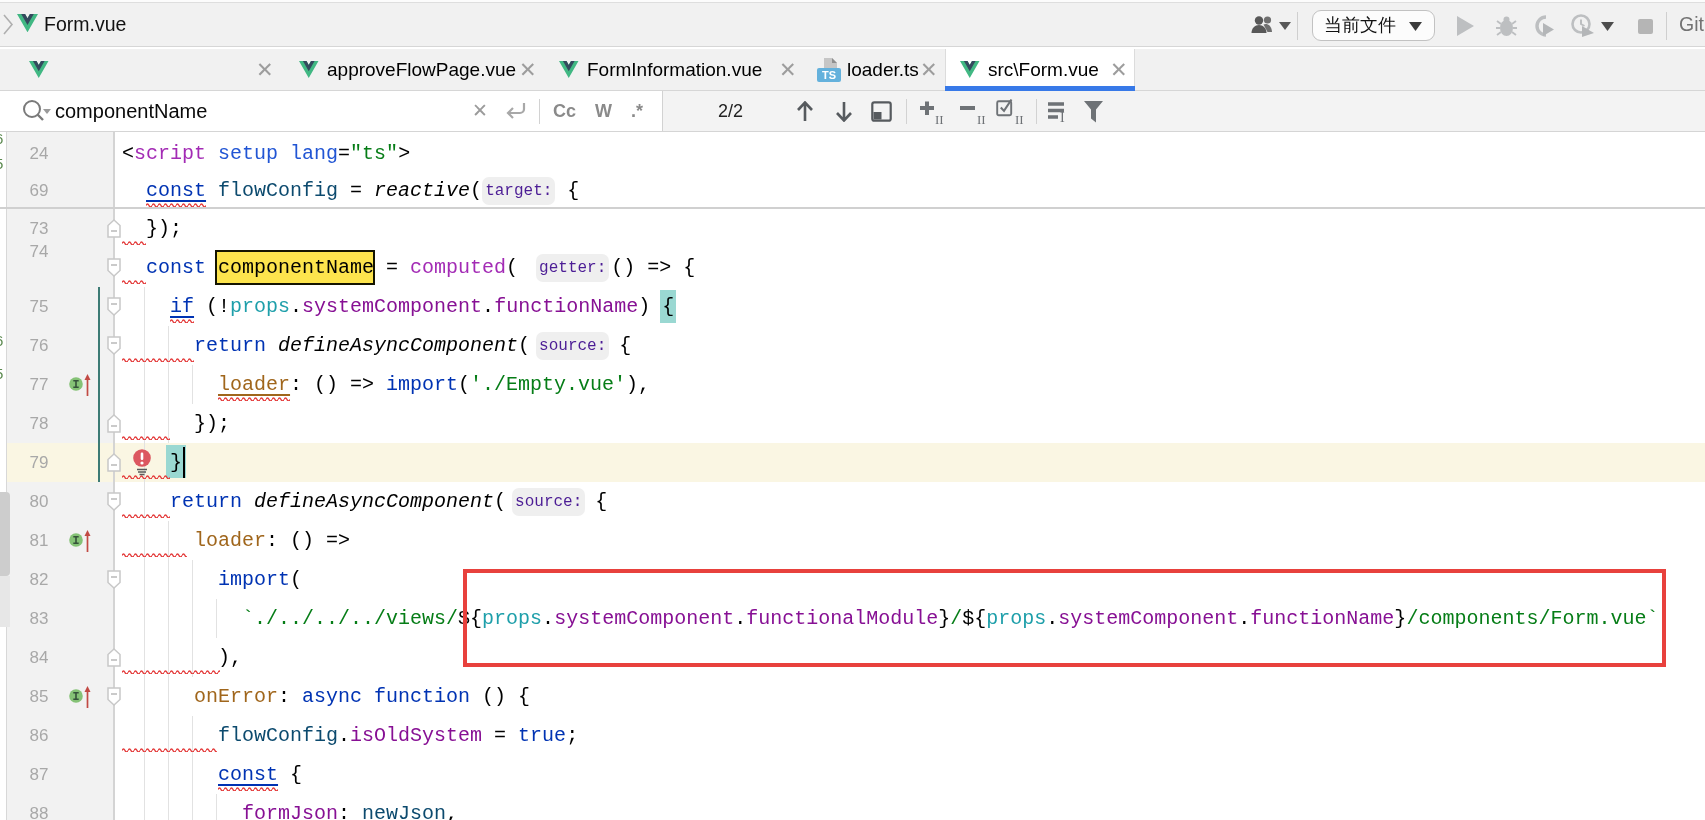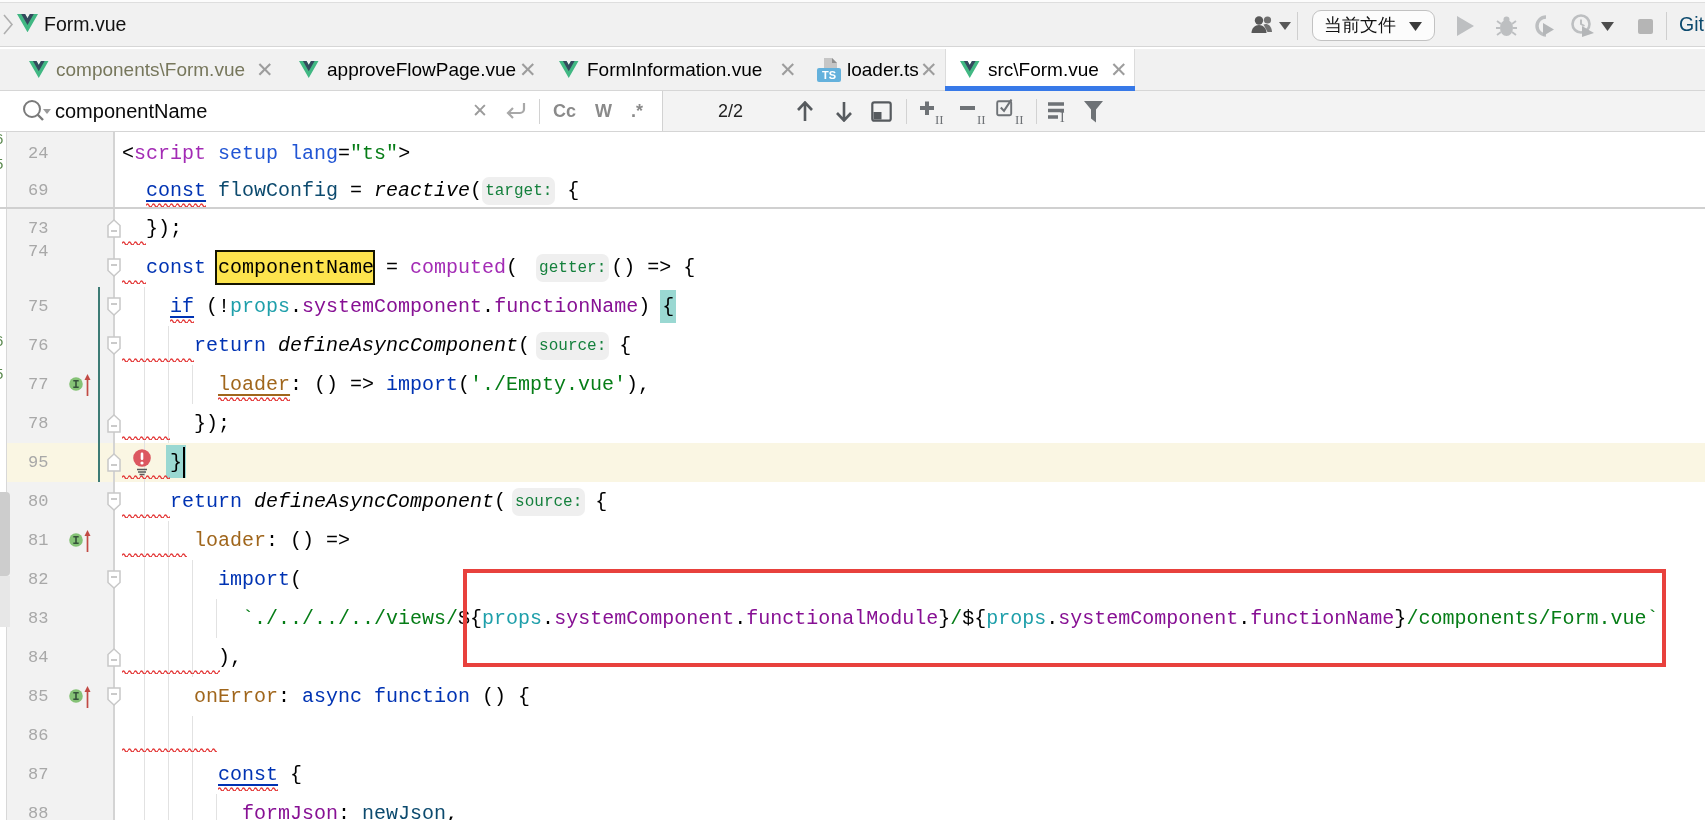--- a/index.html
+++ b/index.html
@@ -14,33 +14,33 @@
 #searchbar{position:absolute;left:0;top:91px;width:1705px;height:41px;background:#F3F3F3;border-bottom:1px solid #D5D5D5}
 #searchinput{position:absolute;left:0;top:0;width:663px;height:40px;background:#fff;border-right:1px solid #D2D2D2}
 .sic{color:#8A8A8A;font-size:18px;font-weight:bold}
 .ssep{position:absolute;top:8px;width:1px;height:25px;background:#D2D2D2}
 #editor{position:absolute;left:0;top:132px;width:1705px;height:688px;background:#fff}
 #leftstrip{position:absolute;left:0;top:0;width:6.5px;height:688px;background:#fff;border-right:1px solid #D8D8D8}
 #gutter{position:absolute;left:6.5px;top:0;width:107px;height:688px;background:#F2F2F2}
 #gutterline{position:absolute;left:113px;top:0;width:1.5px;height:688px;background:#D4D4D4}
 #caretrow{position:absolute;left:6.5px;top:311px;width:1698px;height:39px;background:#FAF6E3}
 #stickysep{position:absolute;left:0;top:74.5px;width:1705px;height:2px;background:#D0D0D0}
-.num{position:absolute;left:0;width:48.5px;text-align:right;font-family:Liberation Mono, monospace;font-size:17px;color:#A8A8A8;height:39px;line-height:39px}
+.num{position:absolute;left:0;width:48.5px;text-align:right;font-family:Liberation Sans, sans-serif;font-size:17px;color:#A8A8A8;height:39px;line-height:39px}
 .cl{position:absolute;left:122px;height:39px;line-height:39px;font-family:"Liberation Mono",monospace;font-size:20px;white-space:pre;color:#000}
 .k{color:#0033B3}
 .tag{color:#A32BB5}
 .ab{color:#2155D4}
 .g{color:#067D17}
 .p{color:#871094}
 .tl{color:#0c4a6e}
 .tc{color:#1E9FAA}
 .br{color:#A0661C}
 .it{font-style:italic}
 .ul{text-decoration:underline;text-underline-offset:4px;text-decoration-thickness:2px}
-.chip{display:inline-block;background:#EFEFEF;color:#15803d;font-size:16px;height:28px;line-height:28px;border-radius:7px;padding:0 3px;vertical-align:1px}
+.chip{display:inline-block;background:#EFEFEF;color:#4c1d95;font-size:16px;height:28px;line-height:28px;border-radius:7px;padding:0 3px;vertical-align:1px}
 .guide{position:absolute;width:1px;background:#E2E2E2}
 .wav{position:absolute;height:5px}
 #tealline{position:absolute;left:98px;top:155px;width:2px;height:195px;background:#3D7B75}
 .hlb{position:absolute;background:#9AD8D2}
 #ybox{position:absolute;left:215px;top:117.5px;width:160px;height:35px;background:#FDE44D;border:2px solid #141400}
 #caret{position:absolute;left:183px;top:315px;width:2px;height:31px;background:#000}
 #redrect{position:absolute;left:463px;top:437px;width:1203px;height:98px;border:4.5px solid #E8413D}
 .fico{position:absolute;left:107px;width:14px;height:19px}
 </style></head>
 <body>
@@ -84,31 +84,30 @@
   <svg style="position:absolute;left:1570px;top:14px" width="24" height="23" viewBox="0 0 24 23">
         <circle cx="11" cy="10" r="8.5" fill="none" stroke="#BDBFC1" stroke-width="2.6"></circle>
         <path d="M11 5.5 V10 l3.5 2" stroke="#BDBFC1" stroke-width="2" fill="none"></path>
         <polygon points="12,12 24,19 12,23" fill="#B4B6B8"></polygon>
       </svg>
   <svg style="position:absolute;left:1601px;top:22px" width="13" height="9" viewBox="0 0 13 9">
         <polygon points="0,0 13,0 6.5,9" fill="#4D4D4D"></polygon>
       </svg>
   <div style="position:absolute;left:1638px;top:19px;width:15px;height:15px;background:#B5B5B5;border-radius:2px"></div>
   <div class="tsep" style="left:1666px"></div>
-  <div style="position:absolute;left:1679px;top:0;height:47px;line-height:49px;font-size:19.5px;color:#0c4a6e">Git</div>
+  <div style="position:absolute;left:1679px;top:0;height:47px;line-height:49px;font-size:19.5px;color:#737373">Git</div>
 </div>
 <div id="titletop"></div>
 <div id="tabbar">
       <div id="activetab"></div>
       <div id="activeline"></div>
   <svg style="position:absolute;left:29px;top:12px" width="19.5" height="17" viewBox="0 0 261.76 226.69">
         <path d="M161.096.001l-30.224 52.35L100.647.002H-.005L130.872 226.69 261.749 0z" fill="#41b883"></path>
         <path d="M161.096.001l-30.224 52.35L100.647.002H52.346l78.526 136.01L209.398.001z" fill="#35495e"></path>
       </svg>
-  <div class="tabtxt" style="left:56px;color:#77775C">components\Form.vue</div>
   <div class="closex" style="left:256px">✕</div>
   <svg style="position:absolute;left:299px;top:12px" width="19.5" height="17" viewBox="0 0 261.76 226.69">
         <path d="M161.096.001l-30.224 52.35L100.647.002H-.005L130.872 226.69 261.749 0z" fill="#41b883"></path>
         <path d="M161.096.001l-30.224 52.35L100.647.002H52.346l78.526 136.01L209.398.001z" fill="#35495e"></path>
       </svg>
   <div class="tabtxt" style="left:327px">approveFlowPage.vue</div>
   <div class="closex" style="left:519px">✕</div>
   <svg style="position:absolute;left:559px;top:12px" width="19.5" height="17" viewBox="0 0 261.76 226.69">
         <path d="M161.096.001l-30.224 52.35L100.647.002H-.005L130.872 226.69 261.749 0z" fill="#41b883"></path>
         <path d="M161.096.001l-30.224 52.35L100.647.002H52.346l78.526 136.01L209.398.001z" fill="#35495e"></path>
@@ -205,21 +204,21 @@
 <div class="hlb" style="left:660px;top:158px;width:16px;height:33px"></div>
 <div class="hlb" style="left:166px;top:313px;width:20px;height:33px"></div>
 <div class="num" style="top:4px;height:36px;line-height:36px">24</div>
 <div class="num" style="top:41px;height:35px;line-height:35px">69</div>
 <div class="num" style="top:77px">73</div>
 <div class="num" style="top:100px">74</div>
 <div class="num" style="top:155px">75</div>
 <div class="num" style="top:194px">76</div>
 <div class="num" style="top:233px">77</div>
 <div class="num" style="top:272px">78</div>
-<div class="num" style="top:311px">95</div>
+<div class="num" style="top:311px">79</div>
 <div class="num" style="top:350px">80</div>
 <div class="num" style="top:389px">81</div>
 <div class="num" style="top:428px">82</div>
 <div class="num" style="top:467px">83</div>
 <div class="num" style="top:506px">84</div>
 <div class="num" style="top:545px">85</div>
 <div class="num" style="top:584px">86</div>
 <div class="num" style="top:623px">87</div>
 <div class="num" style="top:662px">88</div>
 <div class="cl" style="top:4px;height:36px;line-height:36px">&lt;<span class="tag">script</span> <span class="ab">setup</span> <span class="ab">lang</span>=<span class="g">"ts"</span>&gt;</div>
@@ -230,20 +229,21 @@
 <div class="cl" style="top:194px">      <span class="k">return</span> <span class="it">defineAsyncComponent</span>(<span class="chip" style="margin-left:6px;margin-right:-2px">source:</span> {</div>
 <div class="cl" style="top:233px">        <span class="br ul">loader</span>: () =&gt; <span class="k">import</span>(<span class="g">'./Empty.vue'</span>),</div>
 <div class="cl" style="top:272px">      });</div>
 <div class="cl" style="top:311px">    }</div>
 <div class="cl" style="top:350px">    <span class="k">return</span> <span class="it">defineAsyncComponent</span>(<span class="chip" style="margin-left:6px;margin-right:-2px">source:</span> {</div>
 <div class="cl" style="top:389px">      <span class="br">loader</span>: () =&gt;</div>
 <div class="cl" style="top:428px">        <span class="k">import</span>(</div>
 <div class="cl" style="top:467px">          <span class="g">`./../../../views/</span>${<span class="tc">props</span>.<span class="p">systemComponent</span>.<span class="p">functionalModule</span>}<span class="g">/</span>${<span class="tc">props</span>.<span class="p">systemComponent</span>.<span class="p">functionName</span>}<span class="g">/components/Form.vue`</span></div>
 <div class="cl" style="top:506px">        ),</div>
 <div class="cl" style="top:545px">      <span class="br">onError</span>: <span class="k">async</span> <span class="k">function</span> () {</div>
+<div class="cl" style="top:584px">        <span class="tl">flowConfig</span>.<span class="p">isOldSystem</span> = <span class="k">true</span>;</div>
 <div class="cl" style="top:623px">        <span class="k ul">const</span> {</div>
 <div class="cl" style="top:662px">          <span class="p">formJson</span>: <span class="tl">newJson</span>,</div>
 <div id="caret"></div>
 <svg class="wav" style="left:146px;top:70px;width:60px">
         <rect width="60" height="5" fill="url(#wv)"></rect>
       </svg>
 <svg class="wav" style="left:122px;top:108px;width:24px">
         <rect width="24" height="5" fill="url(#wv)"></rect>
       </svg>
 <svg class="wav" style="left:122px;top:147px;width:24px">

